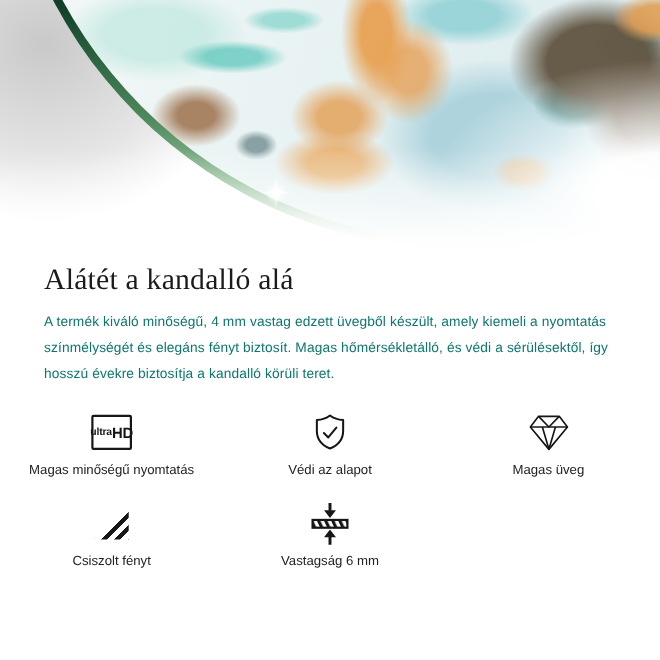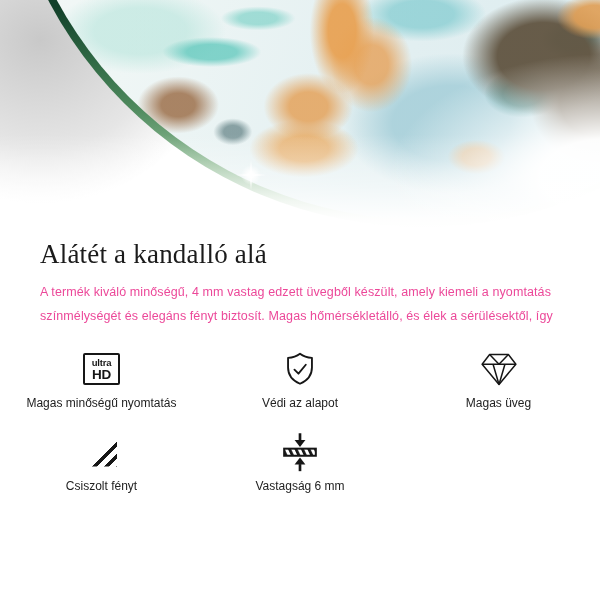--- a/index.html
+++ b/index.html
@@ -58,32 +58,32 @@
     background:linear-gradient(180deg,rgba(255,255,255,0),#fff 42% 58%,rgba(255,255,255,0));}
 
   
   h1{
     margin:5px 0 0;padding:0 40px;font-family:"Liberation Serif","DejaVu Serif",serif;
     font-weight:400;font-size:27px;line-height:34px;color:#1b1b1b;letter-spacing:.2px;
   }
   h1 .h-line{display:block;}
   .desc{margin-top:9px;padding:0 40px;}
   .desc-line{
-    font-size:12.5px;line-height:24px;color:#ec4899;white-space:nowrap;letter-spacing:.1px;
+    font-size:12.5px;line-height:24px;color:#0f766e;white-space:nowrap;letter-spacing:.1px;
   }
 
   
   .features{margin-top:20px;display:grid;grid-template-columns:203px 194px 203px;row-gap:20px;justify-items:center;}
   .feature{display:flex;flex-direction:column;align-items:center;}
   .icon-box{height:42px;display:flex;align-items:center;justify-content:center;}
   .feature-label{margin-top:6px;font-size:12px;line-height:15px;color:#222;white-space:nowrap;}
 
   .uhd{
     width:33px;height:28px;border:2.6px solid #161616;border-radius:2px;
-    display:flex;flex-direction:column;align-items:center;justify-content:center;color:#161616;
+    display:flex;flex-direction:row;align-items:center;justify-content:center;color:#161616;
   }
   .uhd-top{font-size:9.5px;line-height:10px;font-weight:700;letter-spacing:-.2px;}
   .uhd-bottom{font-size:13.5px;line-height:13px;font-weight:700;letter-spacing:-.2px;text-align:right;}
 
   .stripes{
     width:32px;height:29px;
     clip-path:polygon(100% 0,100% 100%,0 100%);
     background:repeating-linear-gradient(135deg,#161616 0 3.6px,rgba(0,0,0,0) 3.6px 8.4px);
   }
   svg .stroke{fill:none;stroke:#161616;stroke-width:2.4;}
@@ -100,21 +100,22 @@
     <div class="hero-fade"></div>
     <div class="sparkle"></div>
   </section>
 
   <h1>
     <span class="h-line">Alátét a kandalló alá</span>
   </h1>
 
   <div class="desc">
     <div class="desc-line">A termék kiváló minőségű, 4 mm vastag edzett üvegből készült, amely kiemeli a nyomtatás</div>
-    <div class="desc-line">színmélységét és elegáns fényt biztosít. Magas hőmérsékletálló, és élek a sérülésektől, így</div>
+    <div class="desc-line">színmélységét és elegáns fényt biztosít. Magas hőmérsékletálló, és védi a sérülésektől, így</div>
+    <div class="desc-line">hosszú évekre biztosítja a kandalló körüli teret.</div>
   </div>
 
   <div class="features">
 
 
     <div class="feature">
       <div class="icon-box">
         <div class="uhd">
           <span class="uhd-top">ultra</span>
           <span class="uhd-bottom">HD</span>

